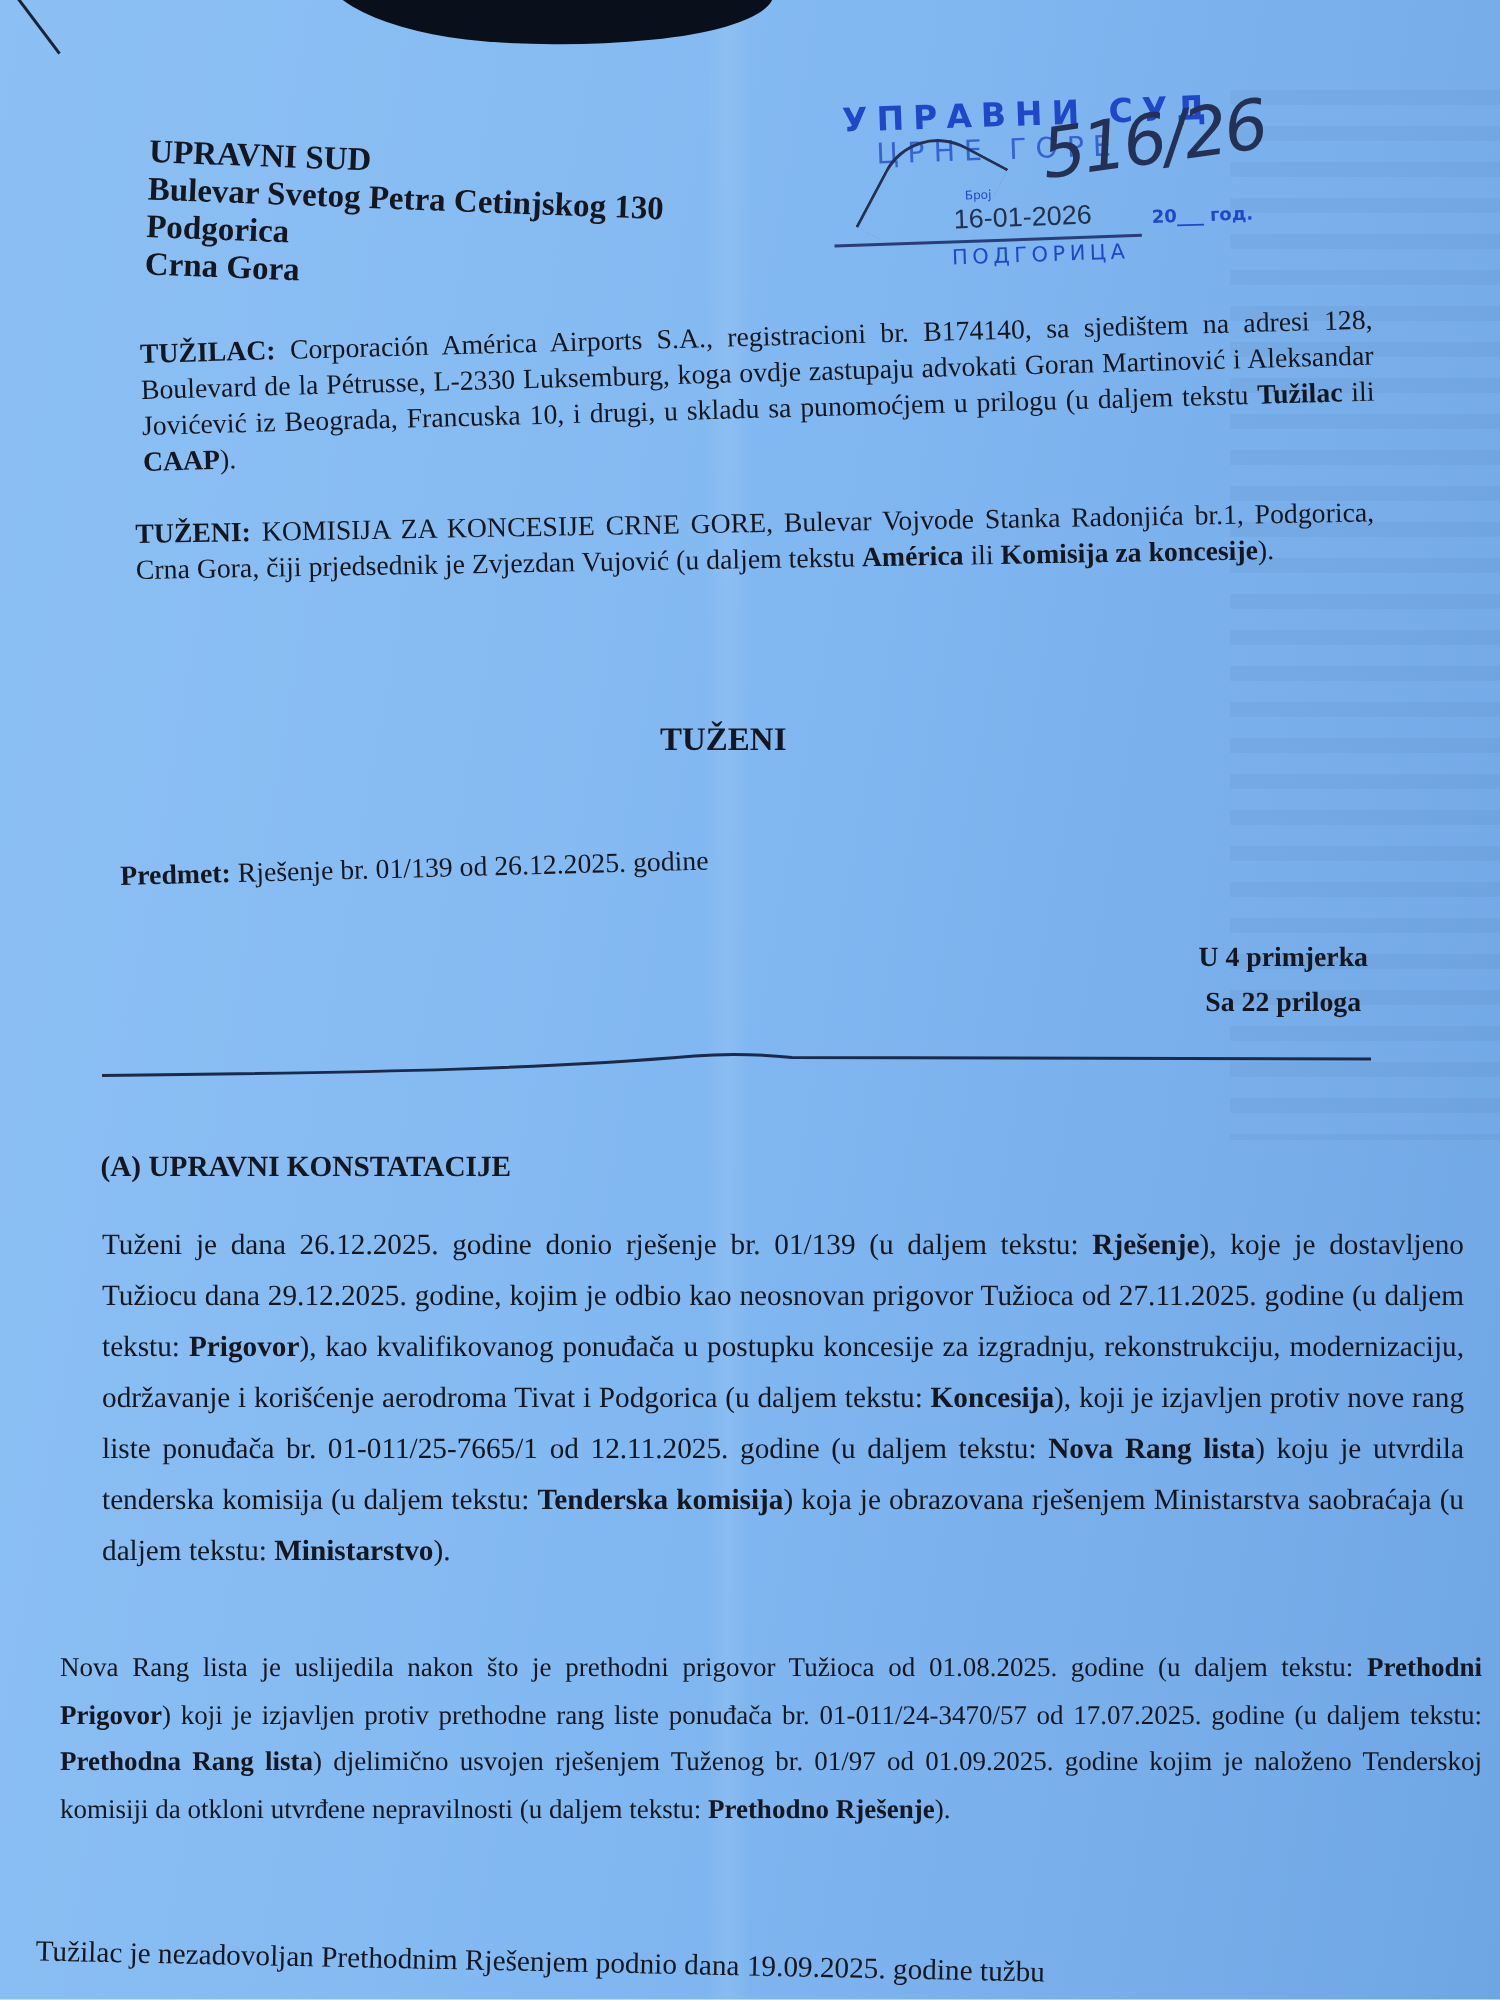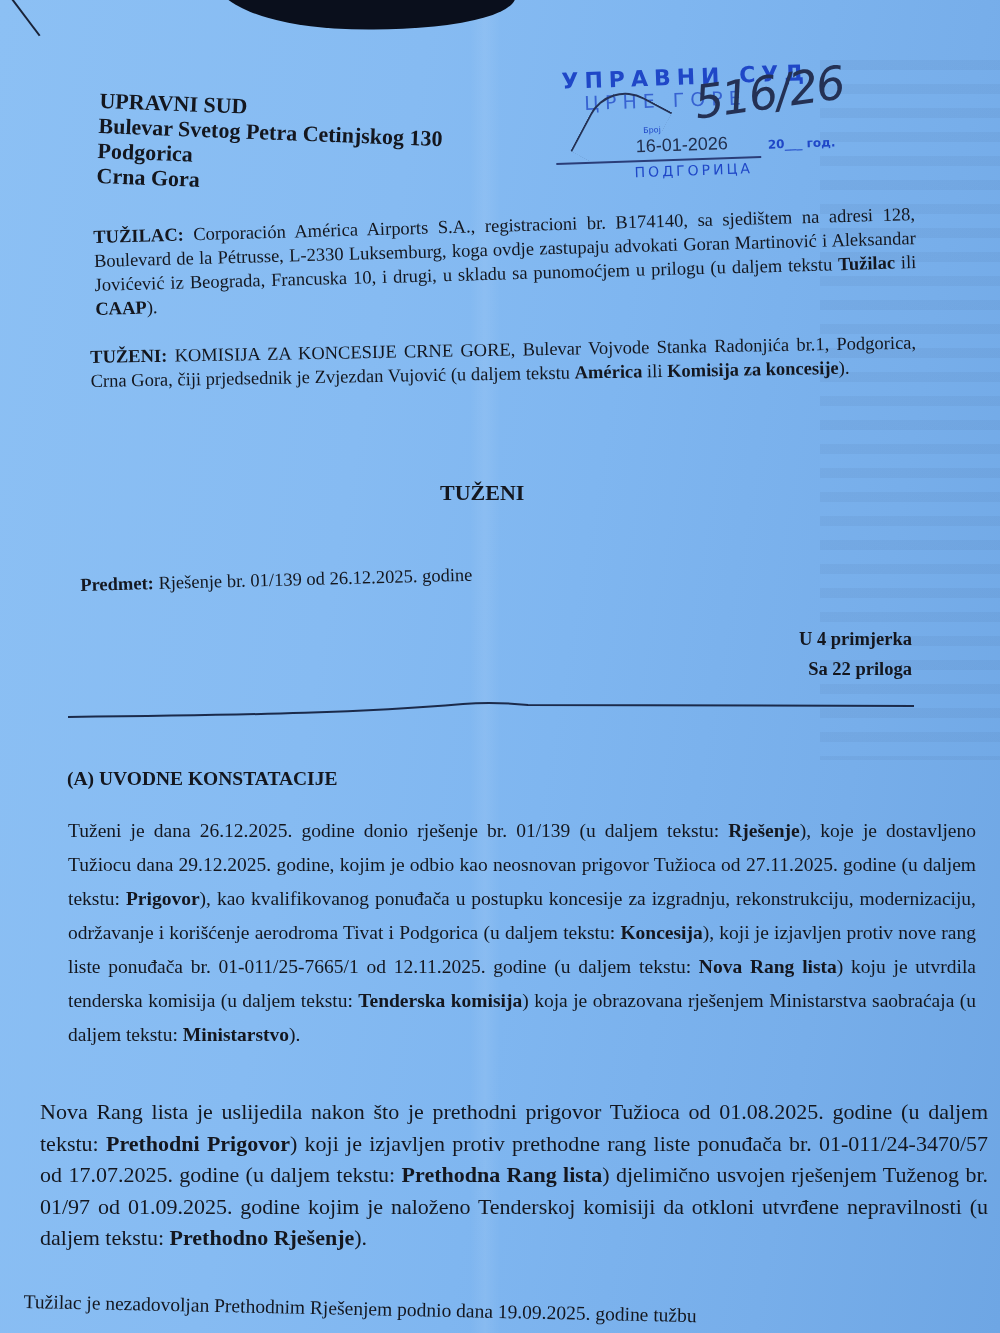--- a/index.html
+++ b/index.html
@@ -45,25 +45,25 @@
     .stamp .city { position: absolute; left: 78px; top: 104px; font-size: 14px; letter-spacing: 3px; }
     .stamp .num { position: absolute; left: 140px; top: 10px; font-size: 46px; color: #243154; font-family: "DejaVu Sans", sans-serif; font-style: italic; transform: rotate(-6deg); letter-spacing: -2px; }
     .stamp .sig { position: absolute; left: 30px; top: 30px; width: 70px; height: 80px; border-left: 2px solid #243154; border-top: 2px solid #243154; border-radius: 40px 0 0 0; transform: rotate(30deg); }
 
     .para { position: absolute; font-size: 18.5px; line-height: 24px; text-align: justify; }
     .para b { font-weight: bold; }
     .tuzilac { left: 93px; top: 225px; width: 822px; transform: rotate(-1.6deg); transform-origin: left top; font-size: 18.5px; line-height: 24px; }
     .tuzeni { left: 90px; top: 345px; width: 826px; transform: rotate(-1deg); transform-origin: left top; font-size: 18.5px; line-height: 24px; }
     .title { left: 440px; top: 480px; font-size: 22px; font-weight: bold; }
     .predmet { left: 80px; top: 575px; font-size: 18.5px; transform: rotate(-1.5deg); transform-origin: left top; }
-    .copies { right: 88px; top: 624px; font-size: 18.5px; font-weight: bold; text-align: right; line-height: 30px; }
+    .copies { right: 88px; top: 624px; font-size: 18.5px; font-weight: bold; text-align: center; line-height: 30px; }
     .hrule { left: 68px; top: 700px; width: 846px; height: 30px; }
     .section { left: 67px; top: 768px; font-size: 19.5px; font-weight: bold; }
     .p1 { left: 68px; top: 814px; width: 908px; font-size: 19.5px; line-height: 34px; font-family: "Liberation Serif", serif; }
-    .p2 { left: 40px; top: 1096px; width: 948px; font-size: 22px; line-height: 31.5px; }
+    .p2 { left: 40px; top: 1096px; width: 948px; font-size: 18px; line-height: 31.5px; }
     .p3 { left: 24px; top: 1290px; width: 970px; font-size: 19.5px; transform: rotate(1.2deg); transform-origin: left top; white-space: nowrap; }
   </style>
 </head>
 <body>
 
 <div class="fold"></div>
 <div class="ghost"></div>
 <div class="shadow-top"></div>
 <div class="pin-line"></div>
 
@@ -96,19 +96,19 @@
 
 <div class="block copies">
   <div>U 4 primjerka</div>
   <div>Sa 22 priloga</div>
 </div>
 
 <svg class="block hrule" viewBox="0 0 846 30" preserveAspectRatio="none">
   <path d="M0 17 C 200 15, 300 12, 395 4 C 420 2, 440 3, 460 5 L 846 6" stroke="#1b2a4a" stroke-width="2" fill="none"></path>
 </svg>
 
-<div class="block section">(A)  UVODNE KONSTATACIJE</div>
+<div class="block section">(A)  UPRAVNI KONSTATACIJE</div>
 
 <div class="para p1"><span>Tuženi je dana 26.12.2025. godine donio rješenje br. 01/139 (u daljem tekstu: </span><b>Rješenje</b><span>), koje je dostavljeno Tužiocu dana 29.12.2025. godine, kojim je odbio kao neosnovan prigovor Tužioca od 27.11.2025. godine (u daljem tekstu: </span><b>Prigovor</b><span>), kao kvalifikovanog ponuđača u postupku koncesije za izgradnju, rekonstrukciju, modernizaciju, održavanje i korišćenje aerodroma Tivat i Podgorica (u daljem tekstu: </span><b>Koncesija</b><span>), koji je izjavljen protiv nove rang liste ponuđača br. 01-011/25-7665/1 od 12.11.2025. godine (u daljem tekstu: </span><b>Nova Rang lista</b><span>) koju je utvrdila tenderska komisija (u daljem tekstu: </span><b>Tenderska komisija</b><span>) koja je obrazovana rješenjem Ministarstva saobraćaja (u daljem tekstu: </span><b>Ministarstvo</b><span>).</span></div>
 
 <div class="para p2"><span>Nova Rang lista je uslijedila nakon što je prethodni prigovor Tužioca od 01.08.2025. godine (u daljem tekstu: </span><b>Prethodni Prigovor</b><span>) koji je izjavljen protiv prethodne rang liste ponuđača br. 01-011/24-3470/57 od 17.07.2025. godine (u daljem tekstu: </span><b>Prethodna Rang lista</b><span>) djelimično usvojen rješenjem Tuženog br. 01/97 od 01.09.2025. godine kojim je naloženo Tenderskoj komisiji da otkloni utvrđene nepravilnosti (u daljem tekstu: </span><b>Prethodno Rješenje</b><span>).</span></div>
 
 <div class="para p3">Tužilac je nezadovoljan Prethodnim Rješenjem podnio dana 19.09.2025. godine tužbu</div>
 
 </body></html>

